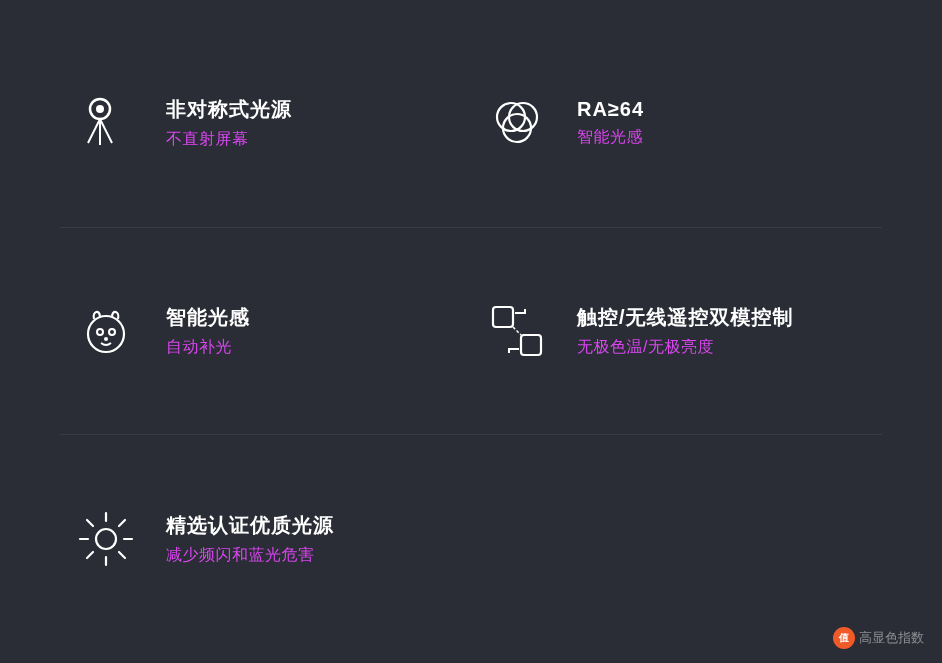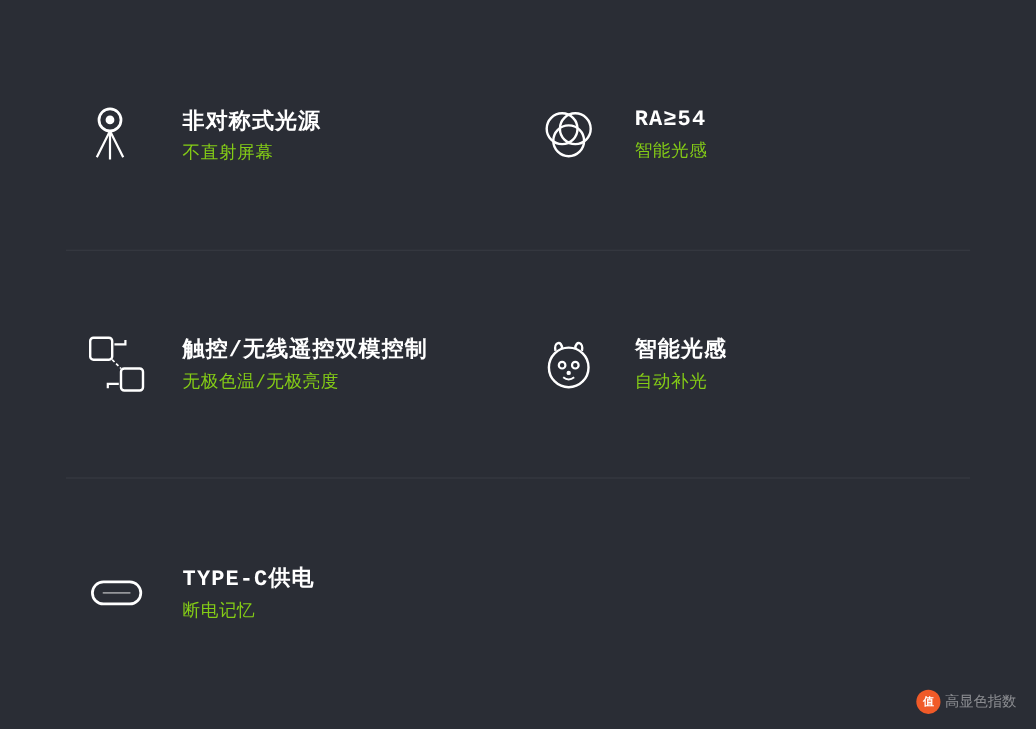--- a/index.html
+++ b/index.html
@@ -44,21 +44,21 @@
       flex-direction: column;
       gap: 6px;
     }
     .title {
       color: #ffffff;
       font-size: 20px;
       font-weight: 600;
       letter-spacing: 1px;
     }
     .subtitle {
-      color: #84cc16;
+      color: #d946ef;
       font-size: 16px;
       font-weight: 400;
       letter-spacing: 0.5px;
     }
     
     .feature-item {
       border-bottom: 1px solid rgba(255,255,255,0.07);
     }
     .feature-item:nth-child(5),
     .feature-item:nth-child(6) {
@@ -84,21 +84,21 @@
       align-items: center;
       justify-content: center;
       font-size: 10px;
       color: white;
       font-weight: bold;
     }
   </style>
 </head>
 <body>
 
-<div style="position:relative;width:942px;height:663px;font-family:Liberation Mono, monospace;">
+<div style="position:relative;width:942px;height:663px;">
   <div class="grid-container">
 
     <div class="feature-item">
       <div class="icon-wrap">
 
         <svg viewBox="0 0 64 64" fill="none" xmlns="http://www.w3.org/2000/svg">
 
           <circle cx="26" cy="18" r="10" stroke="white" stroke-width="2.5" fill="none"></circle>
 
           <line x1="26" y1="28" x2="14" y2="52" stroke="white" stroke-width="2"></line>
@@ -117,22 +117,46 @@
     <div class="feature-item">
       <div class="icon-wrap">
 
         <svg viewBox="0 0 64 64" fill="none" xmlns="http://www.w3.org/2000/svg">
           <circle cx="26" cy="26" r="14" stroke="white" stroke-width="2.2" fill="none"></circle>
           <circle cx="38" cy="26" r="14" stroke="white" stroke-width="2.2" fill="none"></circle>
           <circle cx="32" cy="37" r="14" stroke="white" stroke-width="2.2" fill="none"></circle>
         </svg>
       </div>
       <div class="text-wrap">
-        <span class="title">RA≥54</span>
+        <span class="title">RA≥64</span>
         <span class="subtitle">智能光感</span>
+      </div>
+    </div>
+
+    <div class="feature-item">
+      <div class="icon-wrap">
+
+        <svg viewBox="0 0 64 64" fill="none" xmlns="http://www.w3.org/2000/svg">
+
+          <circle cx="32" cy="35" r="18" stroke="white" stroke-width="2.2" fill="none"></circle>
+
+          <path d="M20 20 C18 12 26 10 26 18" stroke="white" stroke-width="2.2" fill="none"></path>
+          <path d="M44 20 C46 12 38 10 38 18" stroke="white" stroke-width="2.2" fill="none"></path>
+
+          <circle cx="26" cy="33" r="3" stroke="white" stroke-width="2" fill="none"></circle>
+          <circle cx="38" cy="33" r="3" stroke="white" stroke-width="2" fill="none"></circle>
+
+          <circle cx="32" cy="40" r="2" fill="white"></circle>
+
+          <path d="M27 44 Q32 48 37 44" stroke="white" stroke-width="1.8" fill="none"></path>
+        </svg>
+      </div>
+      <div class="text-wrap">
+        <span class="title">智能光感</span>
+        <span class="subtitle">自动补光</span>
       </div>
     </div>
 
     <div class="feature-item">
       <div class="icon-wrap">
 
         <svg viewBox="0 0 64 64" fill="none" xmlns="http://www.w3.org/2000/svg">
 
           <rect x="8" y="8" width="20" height="20" rx="3" stroke="white" stroke-width="2.2" fill="none"></rect>
 
@@ -149,55 +173,38 @@
         <span class="title">触控/无线遥控双模控制</span>
         <span class="subtitle">无极色温/无极亮度</span>
       </div>
     </div>
 
     <div class="feature-item">
       <div class="icon-wrap">
 
         <svg viewBox="0 0 64 64" fill="none" xmlns="http://www.w3.org/2000/svg">
 
-          <circle cx="32" cy="35" r="18" stroke="white" stroke-width="2.2" fill="none"></circle>
-
-          <path d="M20 20 C18 12 26 10 26 18" stroke="white" stroke-width="2.2" fill="none"></path>
-          <path d="M44 20 C46 12 38 10 38 18" stroke="white" stroke-width="2.2" fill="none"></path>
-
-          <circle cx="26" cy="33" r="3" stroke="white" stroke-width="2" fill="none"></circle>
-          <circle cx="38" cy="33" r="3" stroke="white" stroke-width="2" fill="none"></circle>
-
-          <circle cx="32" cy="40" r="2" fill="white"></circle>
-
-          <path d="M27 44 Q32 48 37 44" stroke="white" stroke-width="1.8" fill="none"></path>
-        </svg>
-      </div>
-      <div class="text-wrap">
-        <span class="title">智能光感</span>
-        <span class="subtitle">自动补光</span>
-      </div>
-    </div>
-
-
-    <div class="feature-item">
-      <div class="icon-wrap">
-
-        <svg viewBox="0 0 64 64" fill="none" xmlns="http://www.w3.org/2000/svg">
-
-          <rect x="10" y="22" width="44" height="20" rx="10" stroke="white" stroke-width="2.5" fill="none"></rect>
-
-          <line x1="20" y1="32" x2="44" y2="32" stroke="white" stroke-width="1.5" stroke-linecap="round" opacity="0.5"></line>
-        </svg>
-      </div>
-      <div class="text-wrap">
-        <span class="title">TYPE-C供电</span>
-        <span class="subtitle">断电记忆</span>
-      </div>
-    </div>
+          <circle cx="32" cy="32" r="10" stroke="white" stroke-width="2.2" fill="none"></circle>
+
+          <line x1="32" y1="6" x2="32" y2="14" stroke="white" stroke-width="2.2" stroke-linecap="round"></line>
+          <line x1="32" y1="50" x2="32" y2="58" stroke="white" stroke-width="2.2" stroke-linecap="round"></line>
+          <line x1="6" y1="32" x2="14" y2="32" stroke="white" stroke-width="2.2" stroke-linecap="round"></line>
+          <line x1="50" y1="32" x2="58" y2="32" stroke="white" stroke-width="2.2" stroke-linecap="round"></line>
+          <line x1="13" y1="13" x2="19" y2="19" stroke="white" stroke-width="2.2" stroke-linecap="round"></line>
+          <line x1="45" y1="45" x2="51" y2="51" stroke="white" stroke-width="2.2" stroke-linecap="round"></line>
+          <line x1="51" y1="13" x2="45" y2="19" stroke="white" stroke-width="2.2" stroke-linecap="round"></line>
+          <line x1="13" y1="51" x2="19" y2="45" stroke="white" stroke-width="2.2" stroke-linecap="round"></line>
+        </svg>
+      </div>
+      <div class="text-wrap">
+        <span class="title">精选认证优质光源</span>
+        <span class="subtitle">减少频闪和蓝光危害</span>
+      </div>
+    </div>
+
   </div>
 
   <div class="watermark">
     <div class="watermark-dot">
       <span>值</span>
     </div>
     <span>高显色指数</span>
   </div>
 </div>
 

